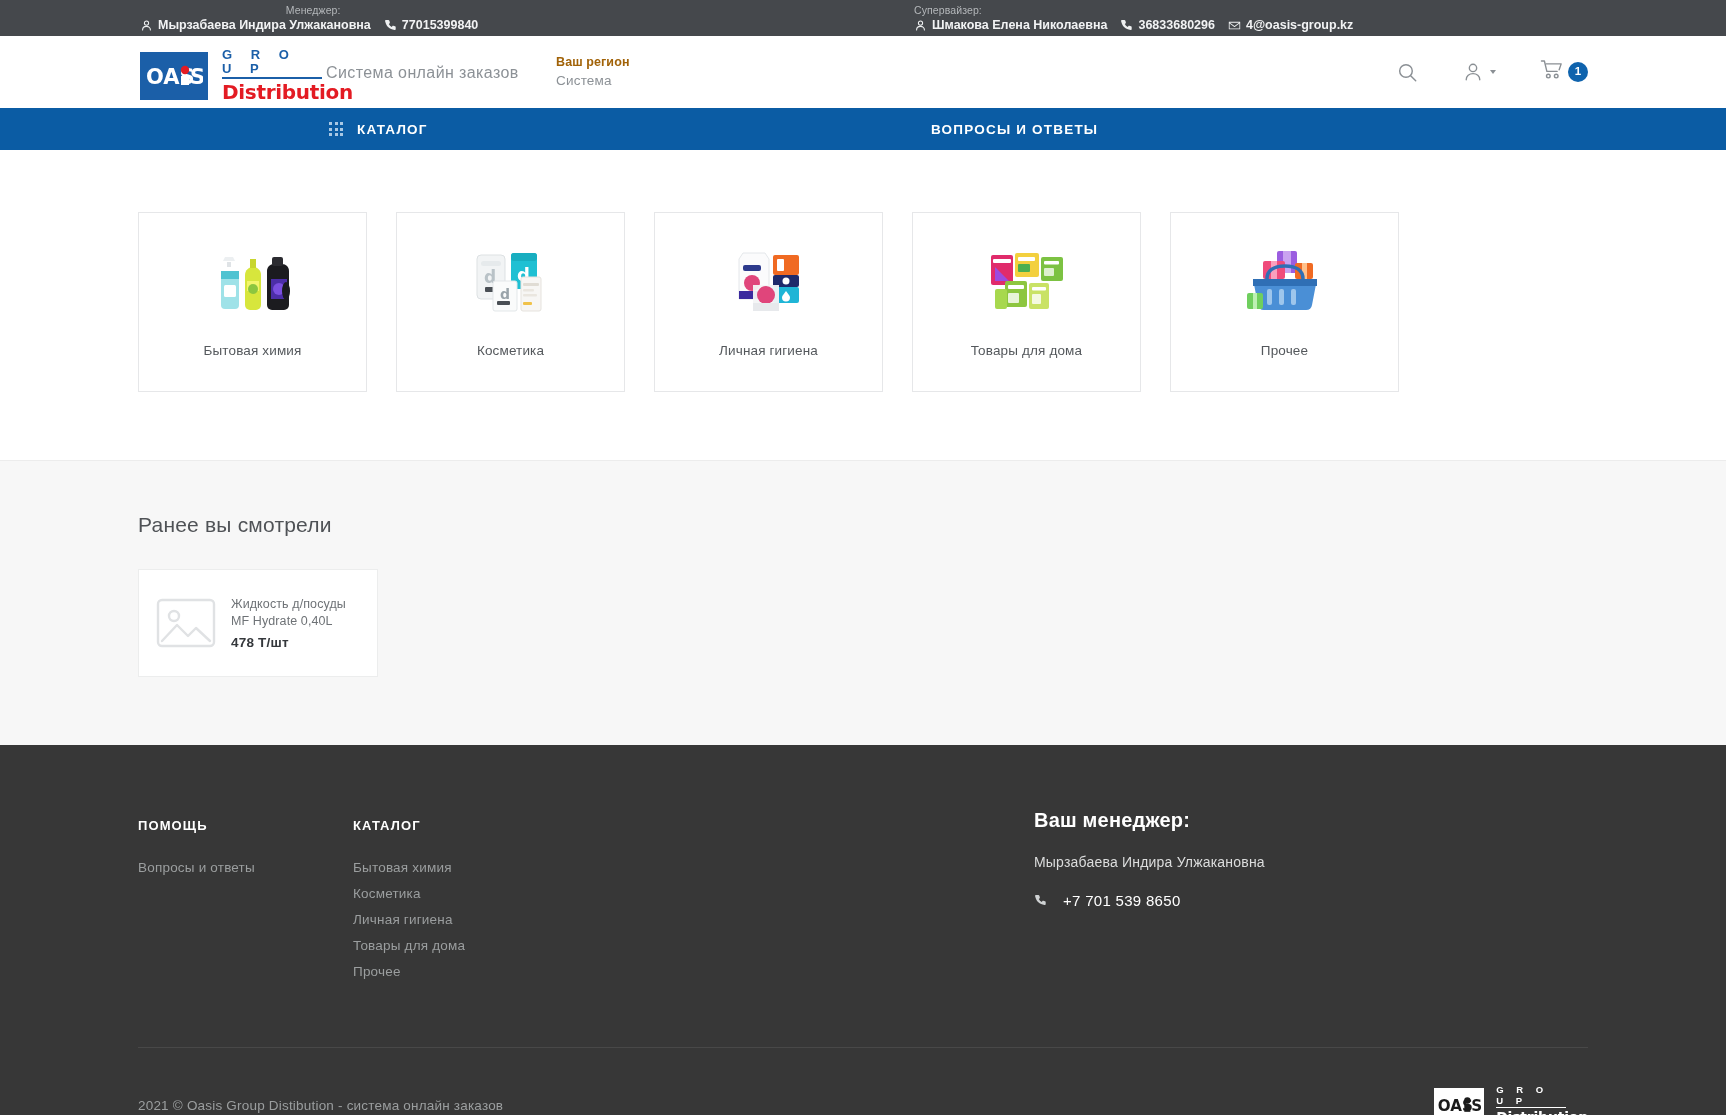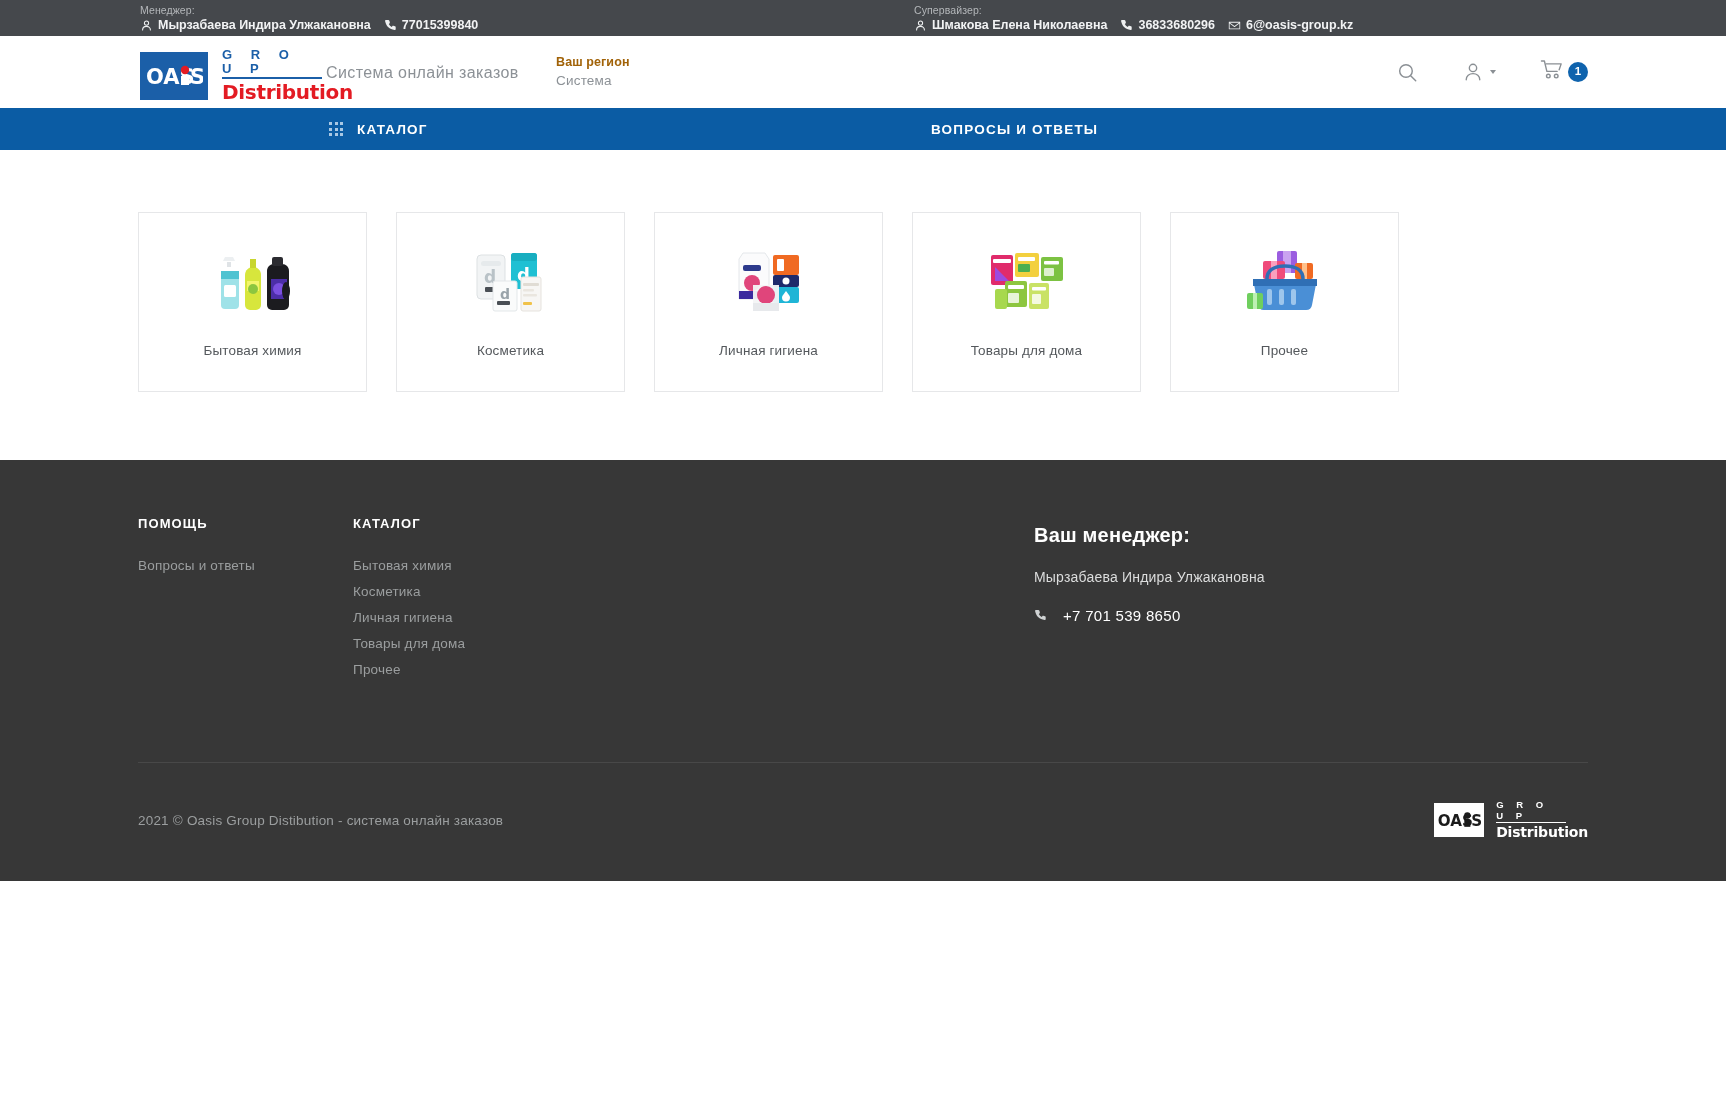--- a/index.html
+++ b/index.html
@@ -24,21 +24,21 @@
     position: relative;
   }
   .topbar-inner {
     width: 1490px;
     margin: 0 auto;
     display: flex;
     position: relative;
     height: 36px;
   }
   .contact-block { position: absolute; top: 2px; }
-  .contact-block.manager { left: 22px; }
+  .contact-block.manager { left: 22px; text-align: center; }
   .contact-block.supervisor { left: 796px; }
   .contact-role {
     font-size: 10.5px;
     color: #b4b7ba;
     letter-spacing: .1px;
     line-height: 13px;
     margin-bottom: 1px;
   }
   .contact-line {
     display: flex;
@@ -333,20 +333,21 @@
   .footer-cols { display: flex; position: relative; min-height: 200px; }
   .footer-col { }
   .footer-col.help { width: 215px; }
   .footer-col.catalog { width: 560px; }
   .footer-heading {
     font-size: 13px;
     font-weight: 700;
     color: #ffffff;
     letter-spacing: 1.1px;
     margin-bottom: 22px;
+    margin-top: 17px;
   }
   .footer-link {
     display: block;
     font-size: 13.5px;
     color: #9b9e9f;
     line-height: 26px;
     letter-spacing: .2px;
     text-decoration: none;
     cursor: pointer;
   }
@@ -476,21 +477,21 @@
               </svg>
             </span>
             <span>36833680296</span>
           </span>
           <span class="contact-item">
             <span class="mini-icon">
               <svg viewBox="0 0 16 16" fill="#eef0f1">
                 <path d="M1.5 3.3h13c.3 0 .5.2.5.5v8.4c0 .3-.2.5-.5.5h-13c-.3 0-.5-.2-.5-.5V3.8c0-.3.2-.5.5-.5zm.9 1.3L8 8.6l5.6-4zM2 5.6v6h12v-6L8.3 9.7a.5.5 0 01-.6 0z"></path>
               </svg>
             </span>
-            <span>6@oasis-group.kz</span>
+            <span>4@oasis-group.kz</span>
           </span>
         </div>
       </div>
 
     </div>
   </div>
 
   <div class="header">
     <div class="header-inner">
 
@@ -683,20 +684,40 @@
             <rect x="14" y="52" width="16" height="16" rx="2" fill="#6fcf5e"></rect>
             <rect x="20" y="52" width="4" height="16" fill="#bdf0b3"></rect>
           </svg>
         </div>
         <div class="cat-title">Прочее</div>
       </div>
 
     </div>
   </div>
 
+  <div class="recent-section">
+    <div class="recent-inner">
+      <div class="recent-title">Ранее вы смотрели</div>
+
+      <div class="product-card">
+        <div class="product-thumb">
+          <svg width="62" height="56" viewBox="0 0 62 56" fill="none" stroke="#e0e2e4" stroke-width="2.4">
+            <rect x="3" y="5" width="56" height="46" rx="4"></rect>
+            <circle cx="19" cy="21" r="5"></circle>
+            <path d="M7 46l15-16 11 11 8-8 14 13" stroke-linejoin="round" stroke-linecap="round"></path>
+          </svg>
+        </div>
+        <div class="product-info">
+          <div class="product-name">Жидкость д/посуды MF Hydrate 0,40L</div>
+          <div class="product-price">478 Т/шт</div>
+        </div>
+      </div>
+
+    </div>
+  </div>
 
   <div class="footer">
     <div class="footer-inner">
 
       <div class="footer-cols">
 
         <div class="footer-col help">
           <div class="footer-heading">ПОМОЩЬ</div>
           <a class="footer-link">Вопросы и ответы</a>
         </div>

